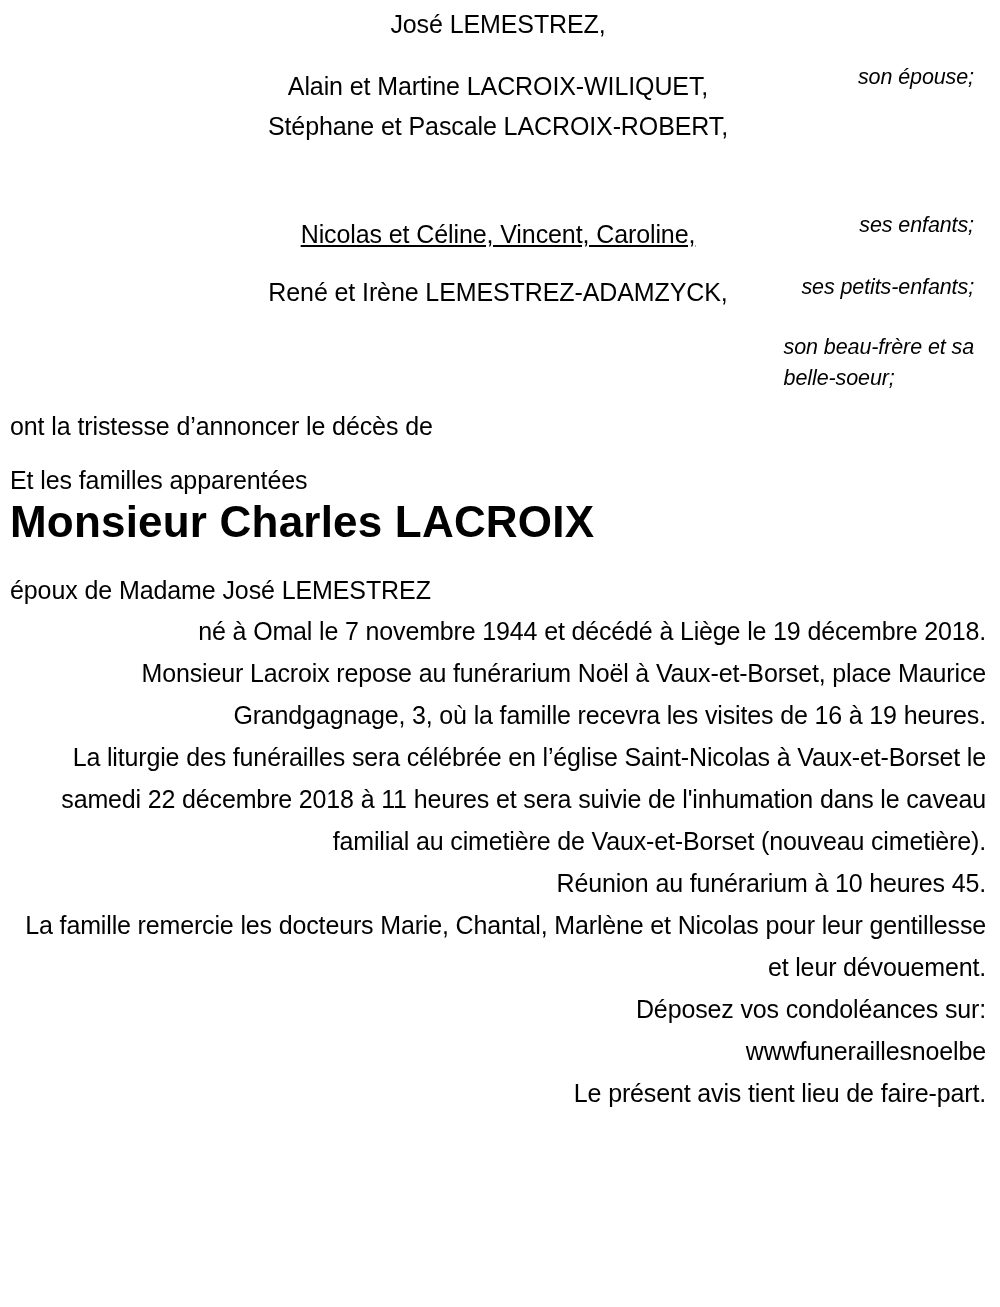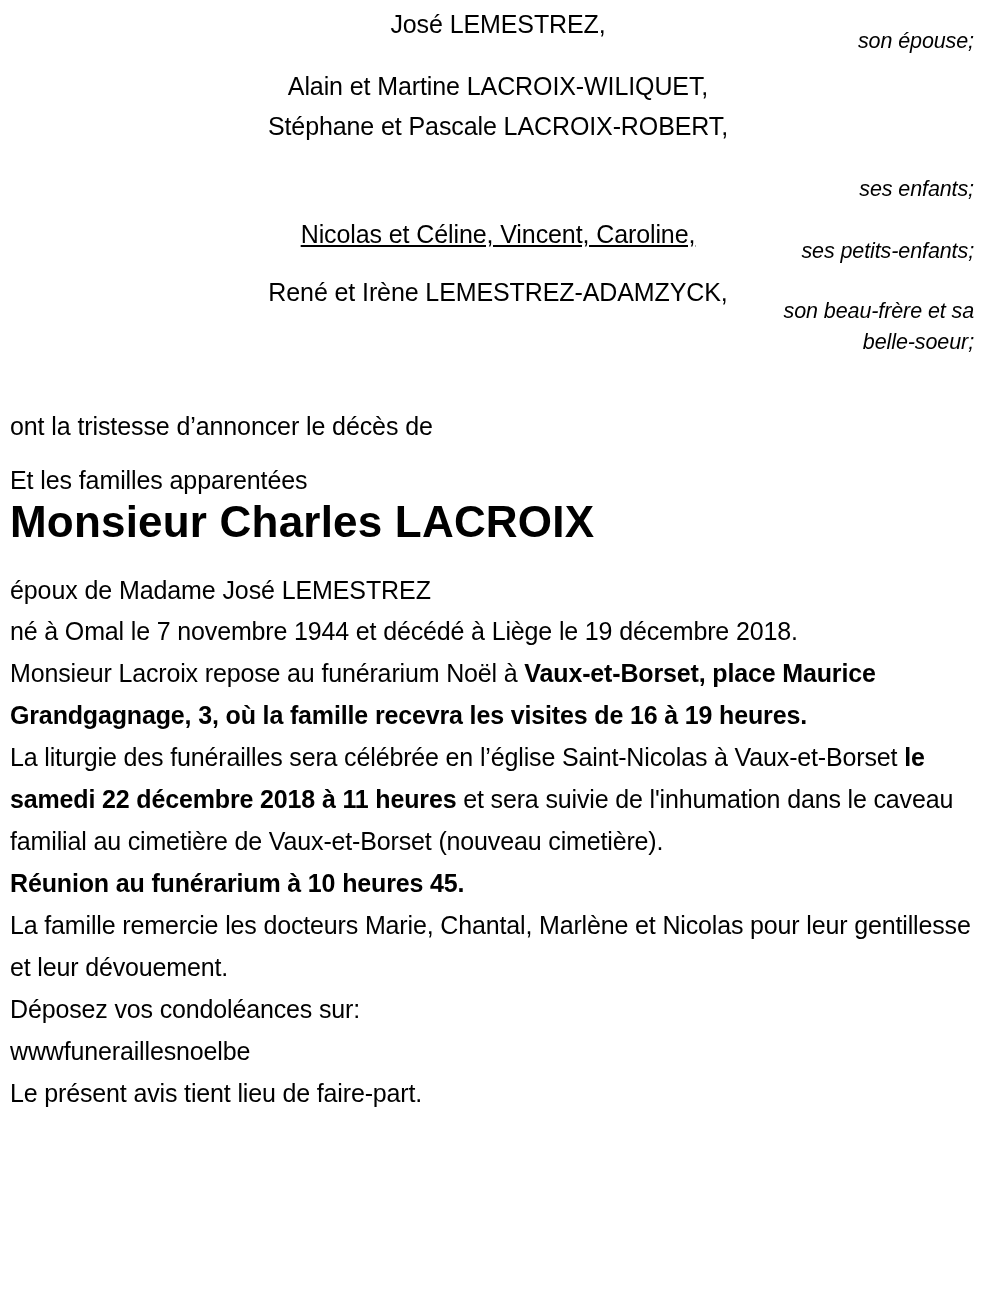--- a/index.html
+++ b/index.html
@@ -39,23 +39,23 @@
     letter-spacing: -0.1px;
     white-space: pre-line;
     text-align: center;
   }
   .rel-role {
     position: absolute;
     right: 0;
     font-style: italic;
     font-size: 21.5px;
     line-height: 31px;
-    text-align: right;
     white-space: pre-line;
     letter-spacing: -0.1px;
+    margin-top: 36px;
   }
 
   
   .row-epouse        { height: 62px; }
   .row-epouse .rel-role        { top: 22px;  right: 12px; }
 
   .row-enfants       { height: 148px; }
   .row-enfants .rel-role       { top: 108px; right: 12px; }
 
   .row-petits        { height: 58px; text-decoration: underline; }
@@ -81,23 +81,23 @@
     letter-spacing: 0.2px;
     line-height: 44px;
     margin: 0;
   }
 
   .body-block {
     font-size: 25px;
     line-height: 42px;
     letter-spacing: -0.15px;
     margin: 0;
-    text-align: left;
+    text-align: right;
   }
-  .body-block b { font-weight: 700; }
+  .body-block b { font-weight: 400; }
 
   .tight { margin-top: 0; }
 </style>
 </head>
 <body>
 
 <div class="notice">
 
   <div class="relatives">
 

